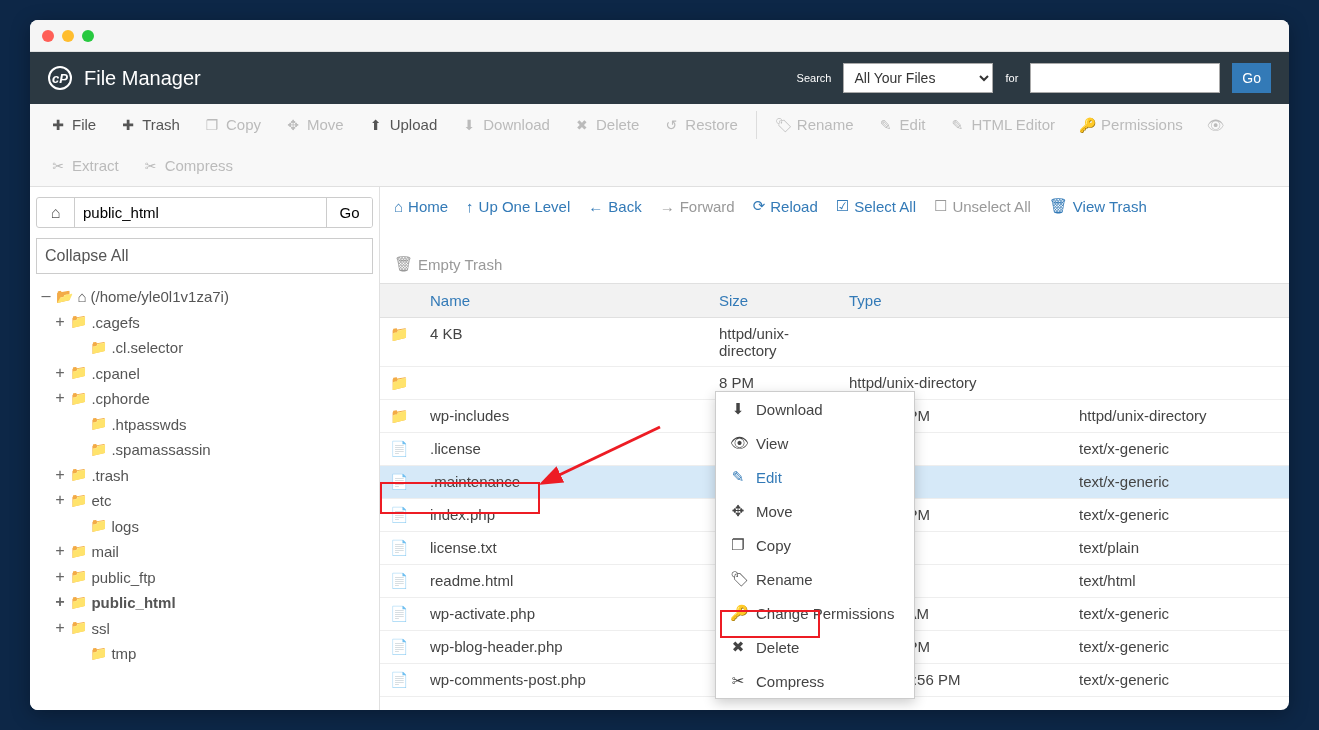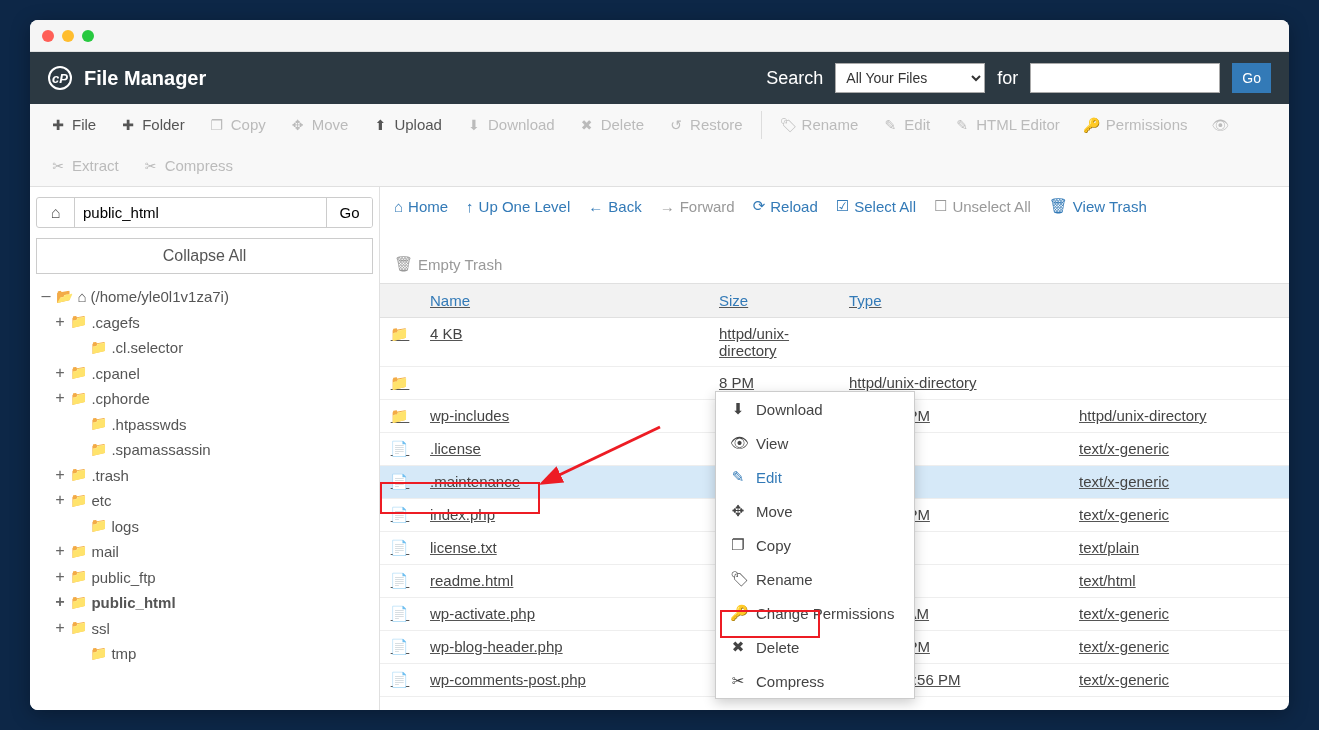--- a/index.html
+++ b/index.html
@@ -42,23 +42,23 @@
     align-items: center;
     padding: 0 18px;
     gap: 12px;
   }
   .cp-logo {
     width: 24px; height: 24px;
     border: 2px solid #fff; border-radius: 50%;
     display:flex; align-items:center; justify-content:center;
     font-style: italic; font-weight: bold; font-size:13px;
   }
-  .header-title { font-size: 20px; font-weight: 700; }
+  .header-title { font-size: 20px; font-weight: 400; }
   .header-spacer { flex:1; }
-  .search-label { font-size: 18px; }
+  .search-label { font-size: 11px; }
   .search-select, .search-input {
     height: 30px; padding: 2px 6px; font-size: 14px;
     border: 1px solid #aaa; background:#fff; color:#333;
   }
   .search-select { width: 150px; }
   .search-input { width: 190px; }
   .go-btn {
     background: #337ab7; color:#fff; border:none;
     height:30px; padding:0 10px; font-size:14px; cursor:pointer;
   }
@@ -93,21 +93,21 @@
     overflow:auto;
   }
   .path-row {
     display:flex; border:1px solid #ccc; border-radius:3px;
     overflow:hidden; margin-bottom:10px;
   }
   .path-home { width:38px; display:flex; align-items:center; justify-content:center; border-right:1px solid #ccc; font-size:16px; cursor:pointer; }
   .path-input { flex:1; border:none; padding:6px 8px; font-size:15px; }
   .path-go { width:46px; border:none; border-left:1px solid #ccc; background:#fff; cursor:pointer; font-size:15px; }
   .collapse-all {
-    border:1px solid #ccc; text-align:center; padding:8px;
+    border:1px solid #ccc; padding:8px;
     cursor:pointer; font-size:16px; margin-bottom:10px;
   }
   .tree { font-size:15px; line-height: 1.7; padding-left:4px; }
   .tree-row { display:flex; align-items:center; gap:4px; white-space:nowrap; cursor:pointer; }
   .exp { width:12px; text-align:center; font-family:monospace; color:#666; }
   .folder-icon { color:#f4b23f; font-size:14px; }
   .folder-icon.open { color:#f4b23f; }
   .tree .lvl1 { padding-left: 14px; }
   .tree .lvl2 { padding-left: 34px; }
   .tree .bold { font-weight:bold; }
@@ -116,21 +116,21 @@
   .actionbar {
     border-bottom:1px solid #e0e0e0;
     padding: 10px 14px;
     display:flex; flex-wrap:wrap; gap:18px; align-items:center;
   }
   .ab-btn { color:#337ab7; cursor:pointer; display:inline-flex; align-items:center; gap:5px; font-size:15px; }
   .ab-btn.muted { color:#999; }
   .ab-sep { flex-basis:100%; height:0; }
   .ab-second { padding-top:4px; }
 
-  .table { flex:1; overflow:auto;text-decoration:underline; }
+  .table { flex:1; overflow:auto; }
   .thead {
     display:grid;
     grid-template-columns: 40px 1fr 130px 230px 220px;
     background:#f2f2f2;
     border-bottom:1px solid #e0e0e0;
     color:#337ab7;
     font-size:15px;
   }
   .thead > div { padding:8px 10px; }
   .trow {
@@ -199,21 +199,21 @@
     <button class="go-btn">Go</button>
   </div>
 
   <div class="toolbar">
     <div class="tb-btn">
         <span class="tb-icon">✚</span>
         <span>File</span>
       </div>
     <div class="tb-btn">
         <span class="tb-icon">✚</span>
-        <span>Folder</span>
+        <span>Trash</span>
       </div>
     <div class="tb-btn disabled">
         <span class="tb-icon">❐</span>
         <span>Copy</span>
       </div>
     <div class="tb-btn disabled">
         <span class="tb-icon">✥</span>
         <span>Move</span>
       </div>
     <div class="tb-btn">

